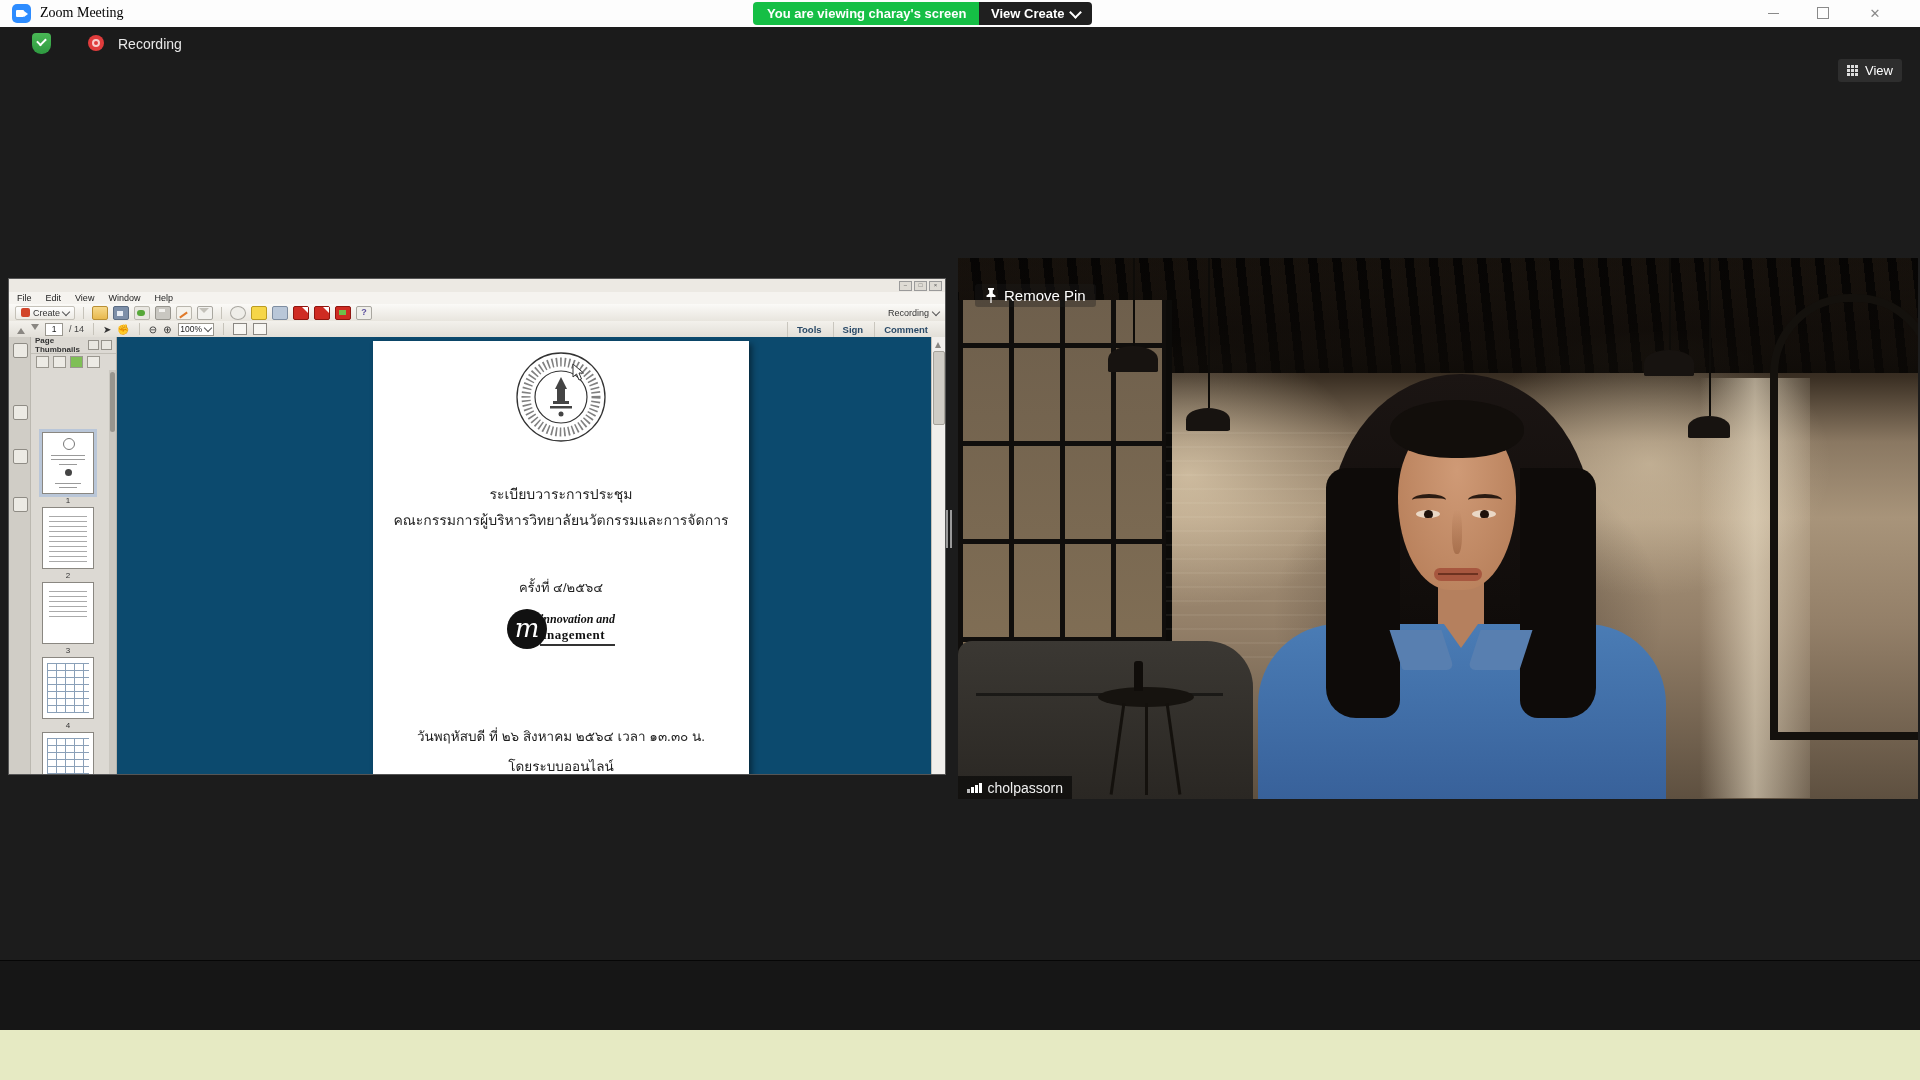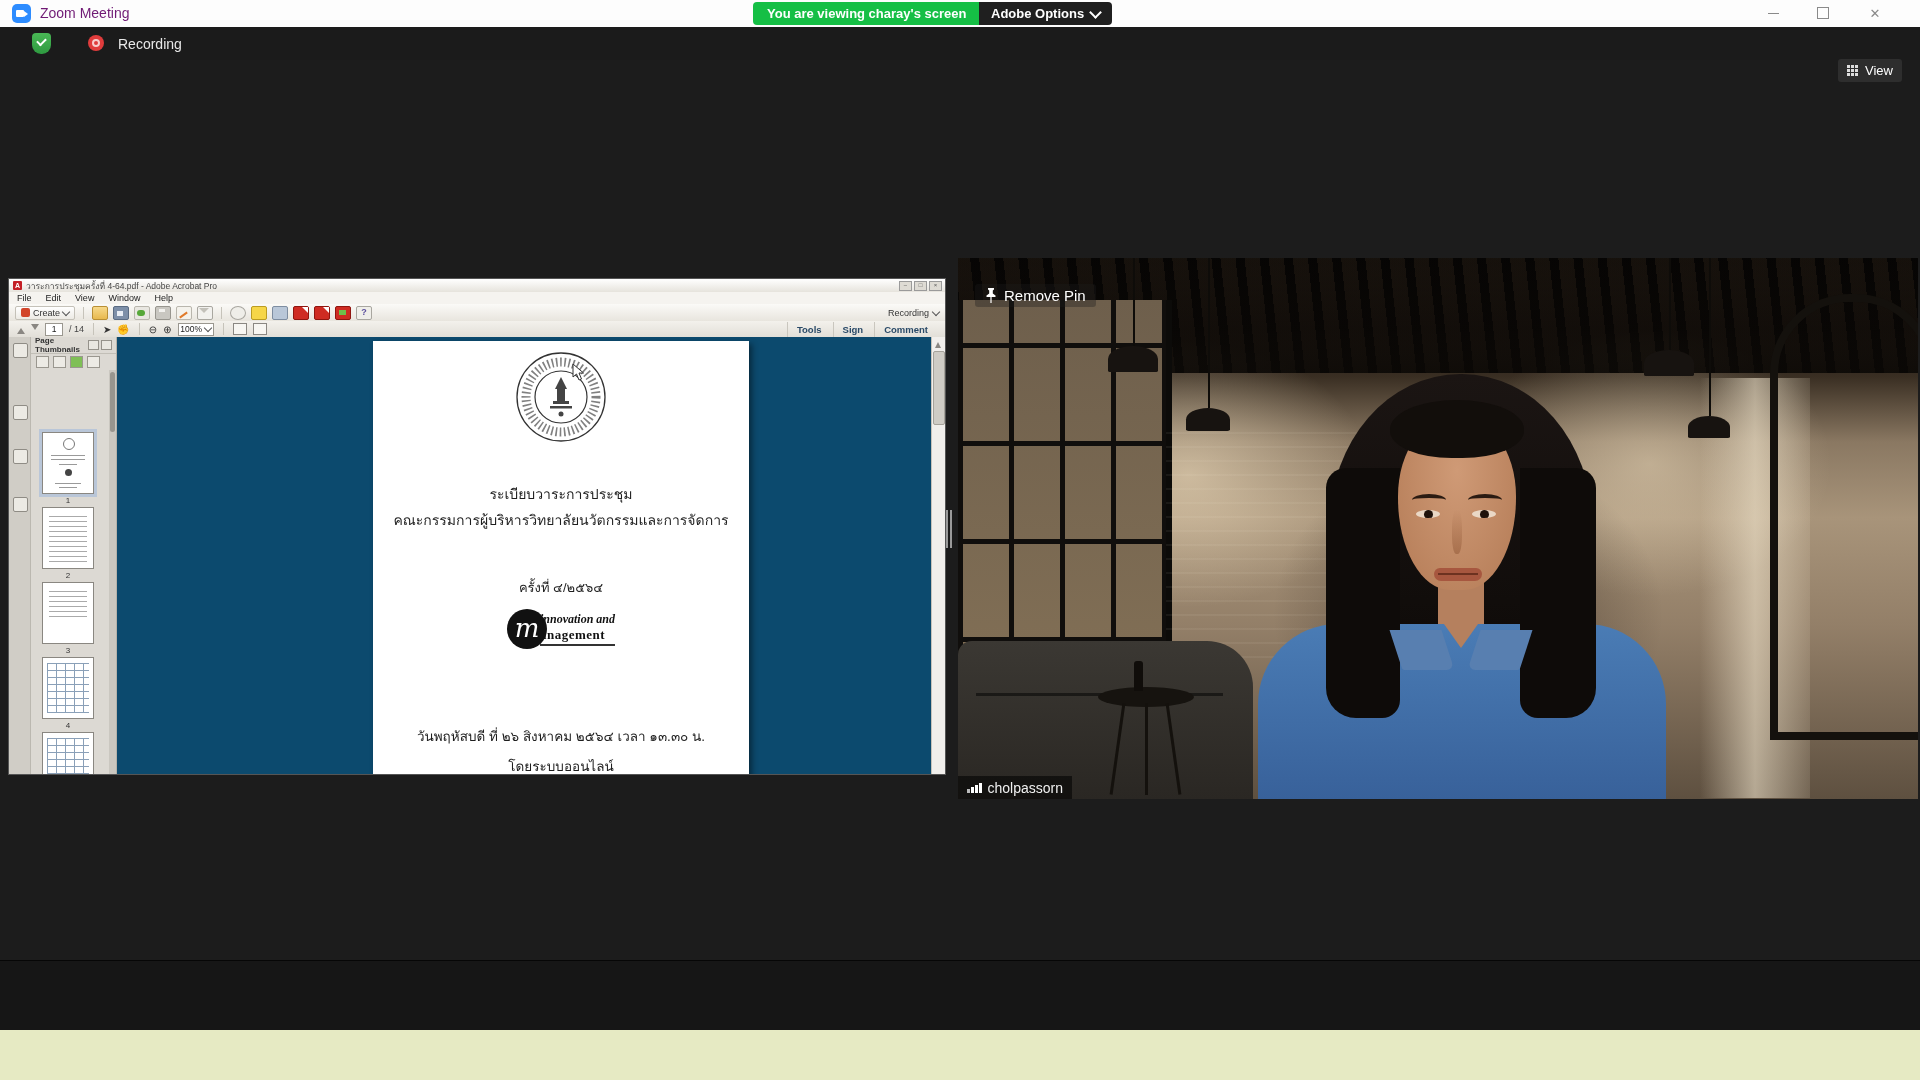--- a/index.html
+++ b/index.html
@@ -4,21 +4,21 @@
 <style>
   html,body{margin:0;padding:0;background:#000;}
   #screen{position:relative;width:1920px;height:1080px;overflow:hidden;
     font-family:"Liberation Sans",sans-serif;background:#1c1c1c;}
 
   
   #titlebar{position:absolute;left:0;top:0;width:1920px;height:27px;background:#fdfdfd;border-bottom:1px solid #d9d9d9;}
   #zoom-app-icon{position:absolute;left:12px;top:4px;width:19px;height:19px;border-radius:5px;background:#2d8cff;}
   #zoom-app-icon .cam{position:absolute;left:4px;top:6px;width:8px;height:7px;background:#fff;border-radius:1px;}
   #zoom-app-icon .cam:after{content:"";position:absolute;left:8px;top:1px;border:3px solid transparent;border-left:4px solid #fff;}
-  #win-title{position:absolute;left:40px;top:5px;font-size:14px;color:#701a75;}
+  #win-title{position:absolute;left:40px;top:5px;font-size:14px;color:#000000;font-family:Liberation Serif, serif;}
   #banner{position:absolute;left:753px;top:2px;height:23px;background:#15bf45;color:#fff;
     font-size:13px;font-weight:bold;display:flex;align-items:center;padding:0 14px;border-radius:4px 0 0 4px;}
   #view-options{position:absolute;left:979px;top:2px;height:23px;background:#1f1f1f;color:#fff;
     font-size:13px;font-weight:bold;display:flex;align-items:center;gap:7px;padding:0 12px;border-radius:0 4px 4px 0;cursor:pointer;}
   .caret-down{width:7px;height:7px;border-right:2px solid #fff;border-bottom:2px solid #fff;transform:rotate(45deg);margin-top:-3px;}
   .winctl{position:absolute;top:0;width:46px;height:26px;display:flex;align-items:center;justify-content:center;color:#8a8a8a;font-size:13px;}
   #btn-min{left:1750px;} #btn-max{left:1800px;} #btn-close{left:1852px;}
   #btn-max .box{width:10px;height:10px;border:1px solid #8a8a8a;}
   #btn-min .bar{width:11px;height:1px;background:#8a8a8a;}
 
@@ -191,21 +191,21 @@
 
 <div id="screen">
 
   <div id="titlebar">
     <div id="zoom-app-icon">
         <div class="cam"></div>
       </div>
     <div id="win-title">Zoom Meeting</div>
     <div id="banner">You are viewing charay's screen</div>
     <div id="view-options">
-      <span>Adobe Options</span>
+      <span>View Create</span>
       <span class="caret-down"></span>
     </div>
     <div class="winctl" id="btn-min">
         <div class="bar"></div>
       </div>
     <div class="winctl" id="btn-max">
         <div class="box"></div>
       </div>
     <div class="winctl" id="btn-close">✕</div>
   </div>
@@ -224,24 +224,20 @@
           <i></i>
           <i></i>
           <i></i>
           <i></i>
         </span>
       <span>View</span>
     </div>
   </div>
 
   <div id="acro">
-    <div id="acro-title">
-      <div id="acro-icon">A</div>
-      <div class="t">วาระการประชุมครั้งที่ 4-64.pdf - Adobe Acrobat Pro</div>
-    </div>
     <div id="acro-wbtns">
       <div class="acro-wbtn">–</div>
       <div class="acro-wbtn">□</div>
       <div class="acro-wbtn">×</div>
     </div>
     <div id="acro-menu">
       <span>File</span>
       <span>Edit</span>
       <span>View</span>
       <span>Window</span>

